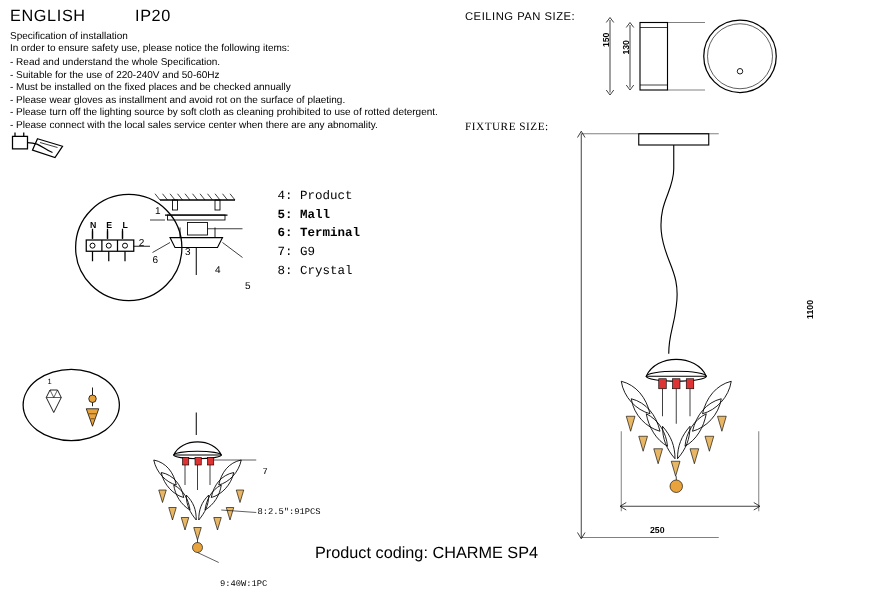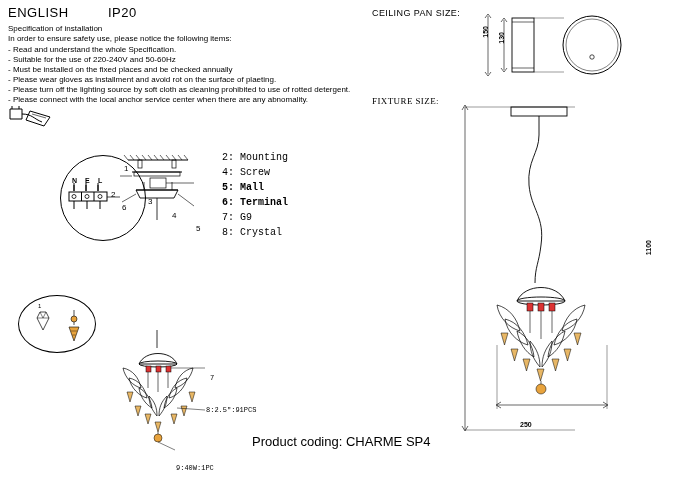--- a/index.html
+++ b/index.html
@@ -64,21 +64,21 @@
 <div class="abs" id="hdr-lang">ENGLISH</div>
 <div class="abs" id="hdr-ip">IP20</div>
 
 <div class="abs" id="spec-title">Specification of installation</div>
 <div class="abs" id="spec-intro">In order to ensure safety use, please notice the following items:</div>
 <div class="abs spec-line" style="top:45px">- Read and understand the whole Specification.</div>
 <div class="abs spec-line" style="top:55px">- Suitable for the use of 220-240V and 50-60Hz</div>
 <div class="abs spec-line" style="top:65px">- Must be installed on the fixed places and be checked annually</div>
 <div class="abs spec-line" style="top:75px">- Please wear gloves as installment and avoid rot on the surface of plaeting.</div>
 <div class="abs spec-line" style="top:85px">- Please turn off the lighting source by soft cloth as cleaning prohibited to use of rotted detergent.</div>
-<div class="abs spec-line" style="top:95px">- Please connect with the local anchor service center when there are any abnomality.</div>
+<div class="abs spec-line" style="top:95px">- Please connect with the local sales service center when there are any abnomality.</div>
 
 <div class="abs" id="plug">
   <svg width="54" height="24" viewBox="0 0 54 24">
     <path d="M2 4 L14 4 L14 14 L2 14 Z" fill="none" stroke="#000" stroke-width="1"></path>
     <path d="M4 4 L4 1 M11 4 L11 1" stroke="#000" stroke-width="1"></path>
     <path d="M14 9 C24 9 26 14 34 17" fill="none" stroke="#000" stroke-width="1"></path>
     <path d="M22 6 L42 12 L36 21 L18 15 Z" fill="none" stroke="#000" stroke-width="1"></path>
     <path d="M24 9 L38 13" stroke="#000" stroke-width=".6"></path>
   </svg>
 </div>
@@ -165,22 +165,21 @@
     <line x1="56" y1="33" x2="84" y2="33" stroke="#000" stroke-width=".6"></line>
   </svg>
 </div>
 <div class="abs" style="left:124px;top:164px;font-size:8px">1</div>
 <div class="abs" style="left:111px;top:190px;font-size:8px">2</div>
 <div class="abs" style="left:148px;top:197px;font-size:8px">3</div>
 <div class="abs" style="left:172px;top:211px;font-size:8px">4</div>
 <div class="abs" style="left:196px;top:224px;font-size:8px">5</div>
 
 <div class="abs" id="parts">
-  <div class="part"><span>2:</span> <span>Mounting</span></div>
-  <div class="part"><span>4:</span> <span>Screw</span></div>
+  <div class="part"><span>4:</span> <span>Product</span></div>
   <div class="part bold"><span>5:</span> <span>Mall</span></div>
   <div class="part bold"><span>6:</span> <span>Terminal</span></div>
   <div class="part"><span>7:</span> <span>G9</span></div>
   <div class="part"><span>8:</span> <span>Crystal</span></div>
 </div>
 
 <div class="abs" id="lamp-left">
   <svg width="120" height="145" viewBox="0 0 120 145">
 
     <path d="M52 0 L52 18" stroke="#000" stroke-width=".8"></path>

